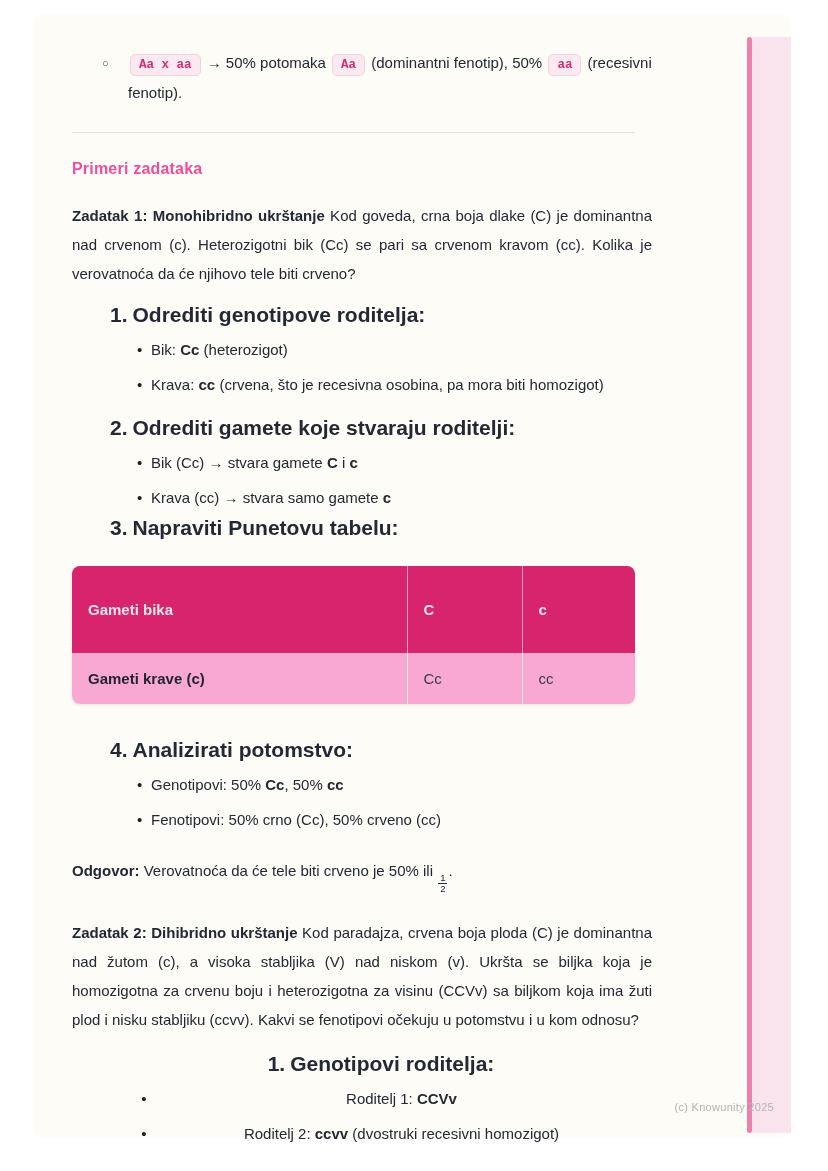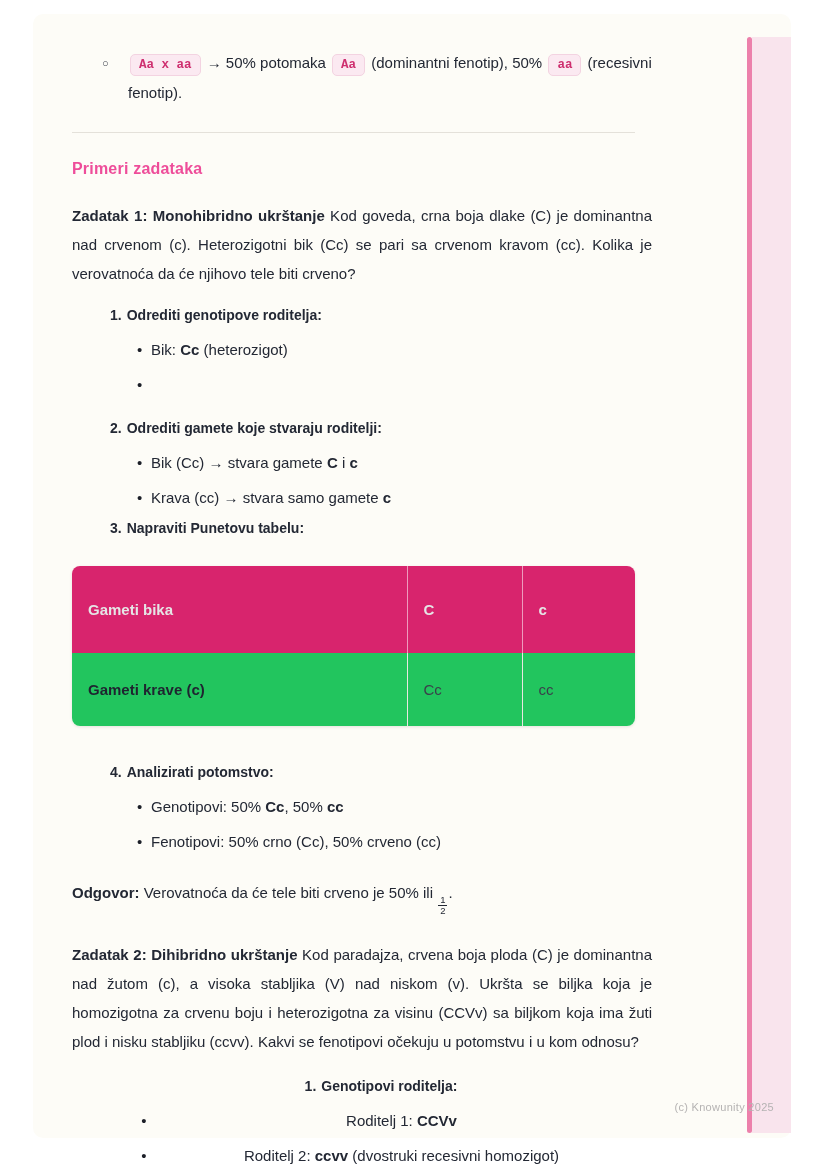--- a/index.html
+++ b/index.html
@@ -76,21 +76,21 @@
     margin-top: 23px;
     font-size: 15px;
     line-height: 29px;
     text-align: justify;
   }
   .b { font-weight: bold; }
   
   .step { margin-top: 15px; }
   .step-head {
     padding-left: 38px;
-    font-size: 14px;
+    font-size: 21px;
     line-height: 24px;
   }
   .step-num { margin-right: 5px; font-weight: bold; }
   .bullet {
     display: flex;
     padding-left: 65px;
     margin-top: 11px;
     font-size: 15px;
     line-height: 24px;
   }
@@ -112,24 +112,24 @@
     background: #d8246d;
     color: #e5e5e5;
     font-weight: 600;
     font-size: 15px;
     text-align: left;
     padding: 35px 16px;
     border-right: 1px solid rgba(255,255,255,0.55);
   }
   table.ptable th:last-child { border-right: none; }
   table.ptable td {
-    background: #22c55e;
+    background: #f9a8d4;
     font-size: 15px;
     color: #3a3f4a;
-    padding: 28px 16px;
+    padding: 17px 16px;
     border-right: 1px solid #e9e7e1;
   }
   table.ptable td:last-child { border-right: none; }
   table.ptable td.rowlabel { font-weight: bold; color: #1f2430; }
   .answer { margin-top: 24px; font-size: 15px; line-height: 29px; }
   .frac {
     display: inline-flex;
     flex-direction: column;
     text-align: center;
     vertical-align: -0.5em;
@@ -169,20 +169,21 @@
     <p class="para"><span class="b">Zadatak 1: Monohibridno ukrštanje</span><span> Kod goveda, crna boja dlake (C) je dominantna nad crvenom (c). Heterozigotni bik (Cc) se pari sa crvenom kravom (cc). Kolika je verovatnoća da će njihovo tele biti crveno?</span></p>
 
     <div class="step">
       <div class="step-head"><span class="step-num">1.</span><span><span class="b">Odrediti genotipove roditelja:</span></span></div>
       <div class="bullet">
           <span class="dot">•</span>
           <span class="txt"><span>Bik: </span><span class="b">Cc</span><span> (heterozigot)</span></span>
         </div>
       <div class="bullet">
           <span class="dot">•</span>
+          <span class="txt"><span>Krava: </span><span class="b">cc</span><span> (crvena, što je recesivna osobina, pa mora biti homozigot)</span></span>
         </div>
     </div>
 
     <div class="step" style="margin-top:19px;">
       <div class="step-head"><span class="step-num">2.</span><span><span class="b">Odrediti gamete koje stvaraju roditelji:</span></span></div>
       <div class="bullet">
           <span class="dot">•</span>
           <span class="txt"><span>Bik (Cc) → stvara gamete </span><span class="b">C</span><span> i </span><span class="b">c</span></span>
         </div>
       <div class="bullet">

